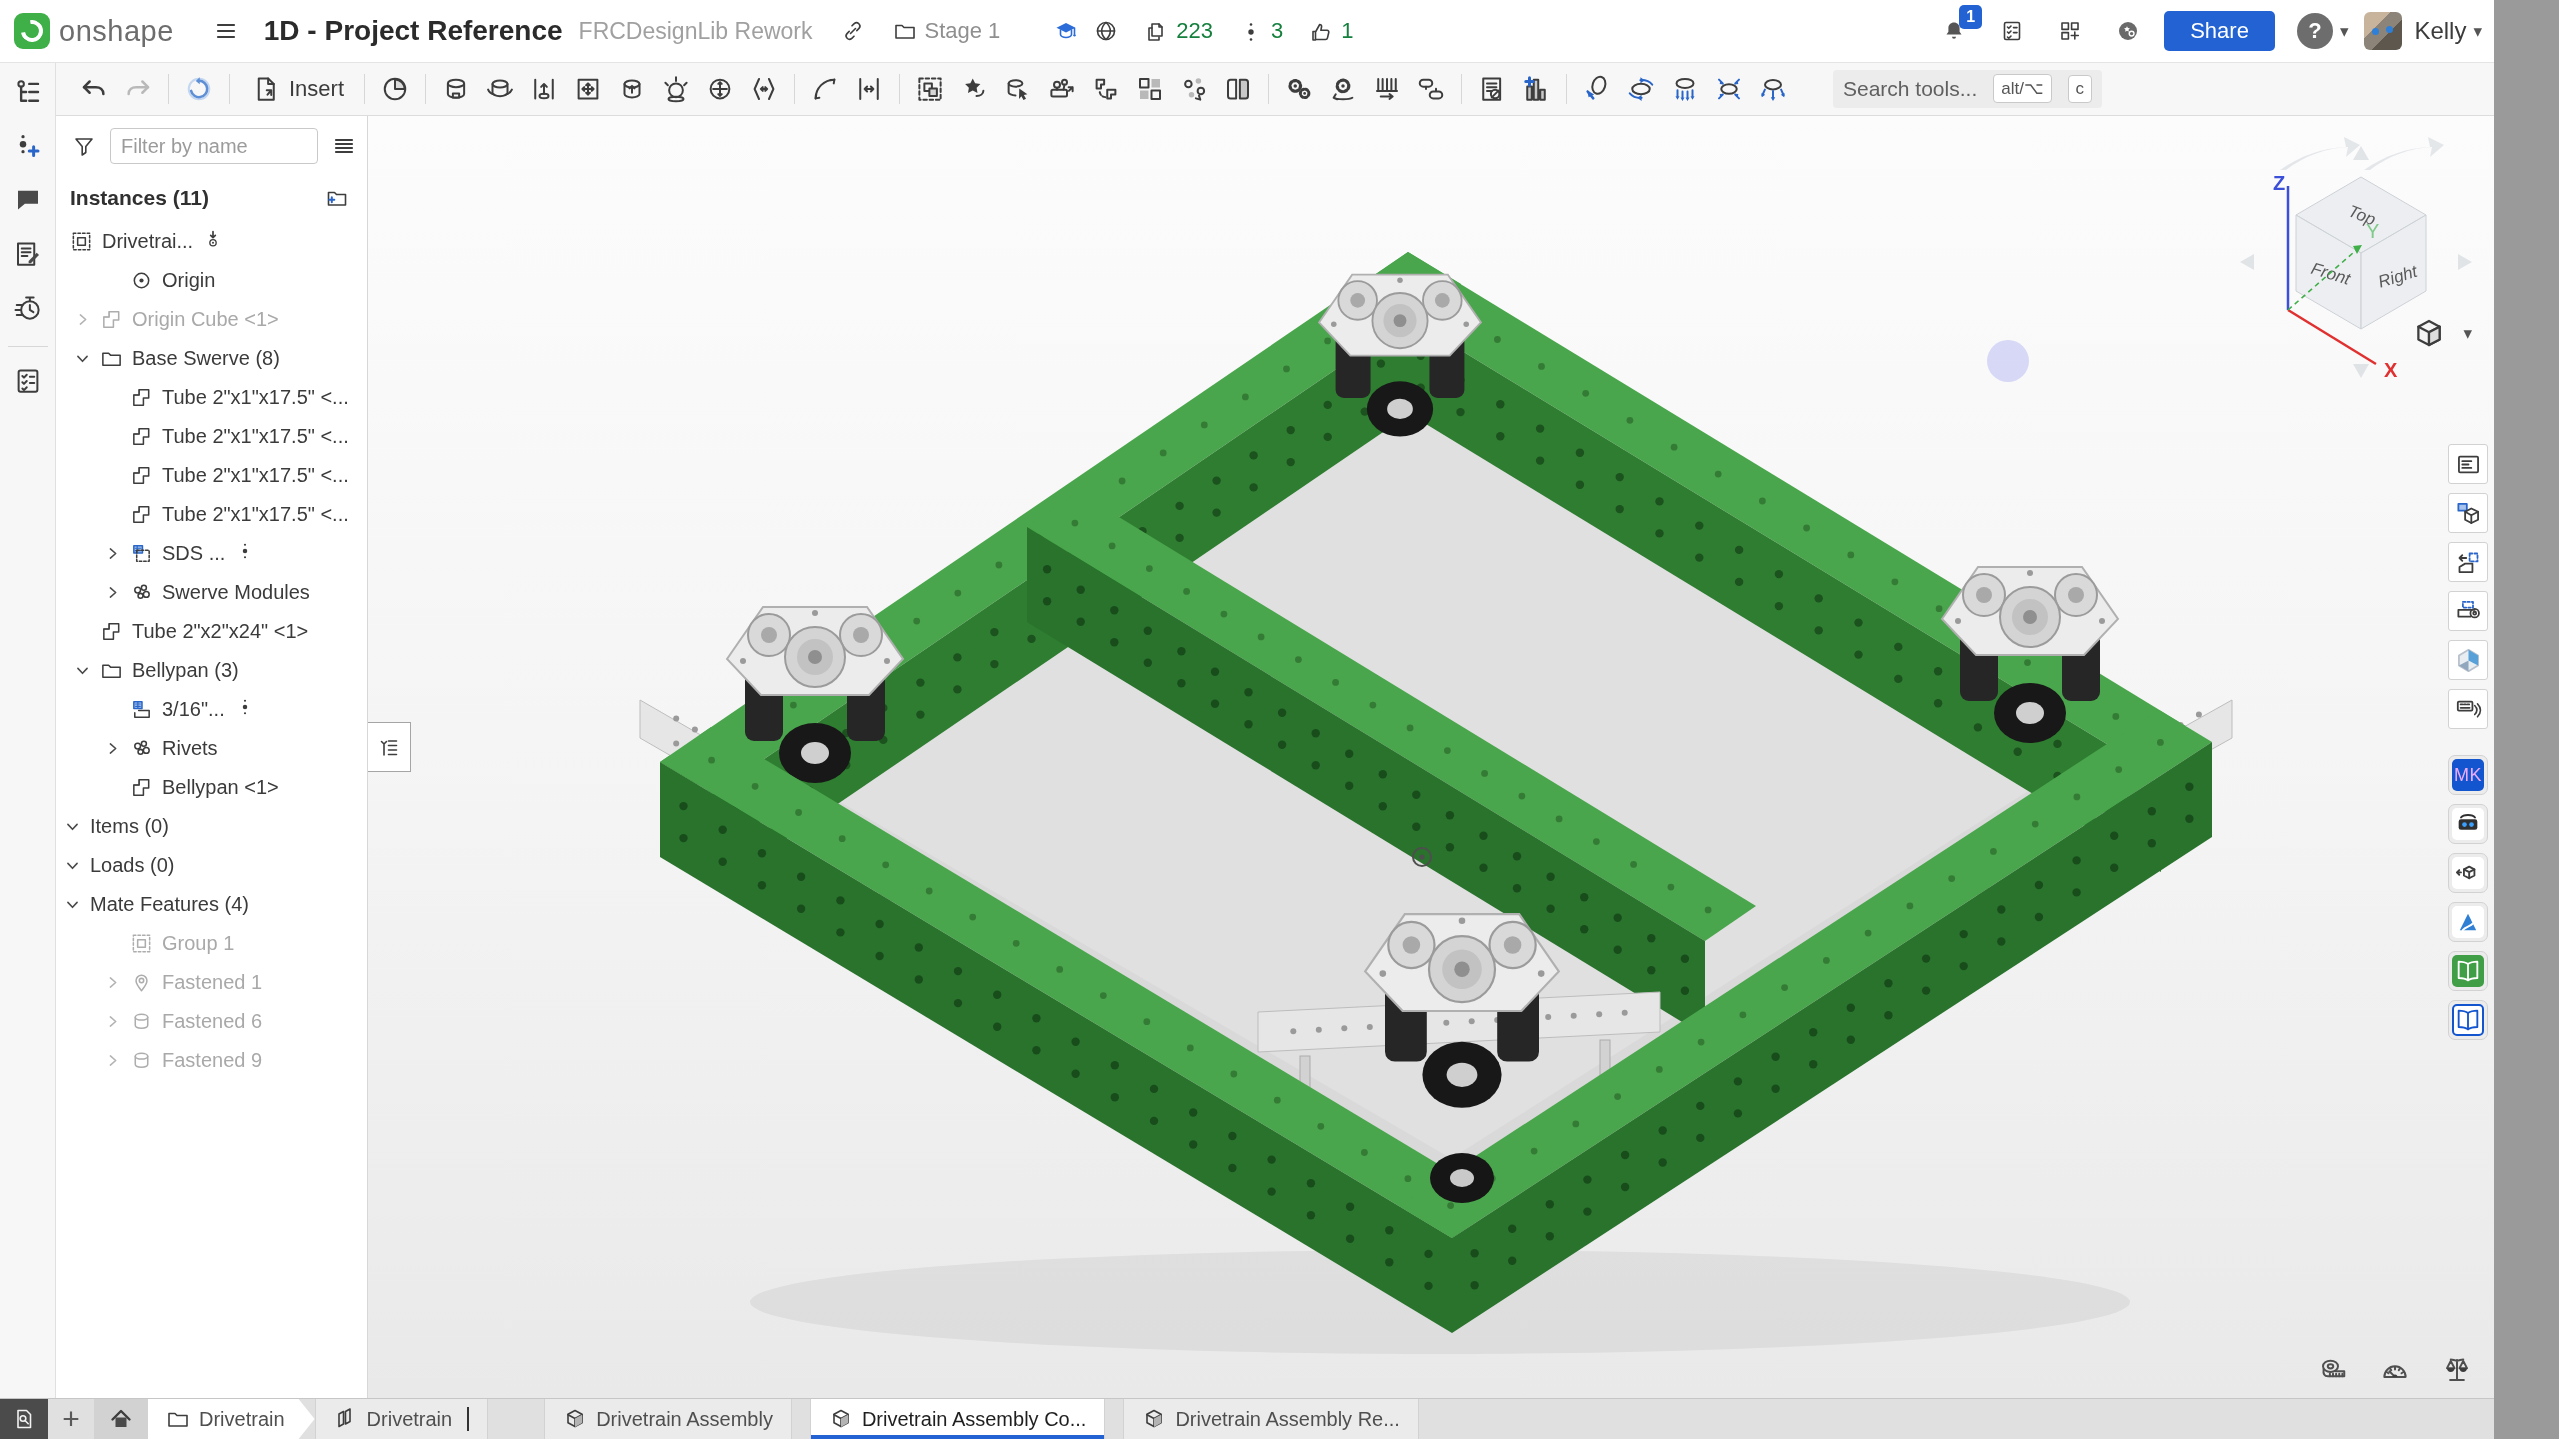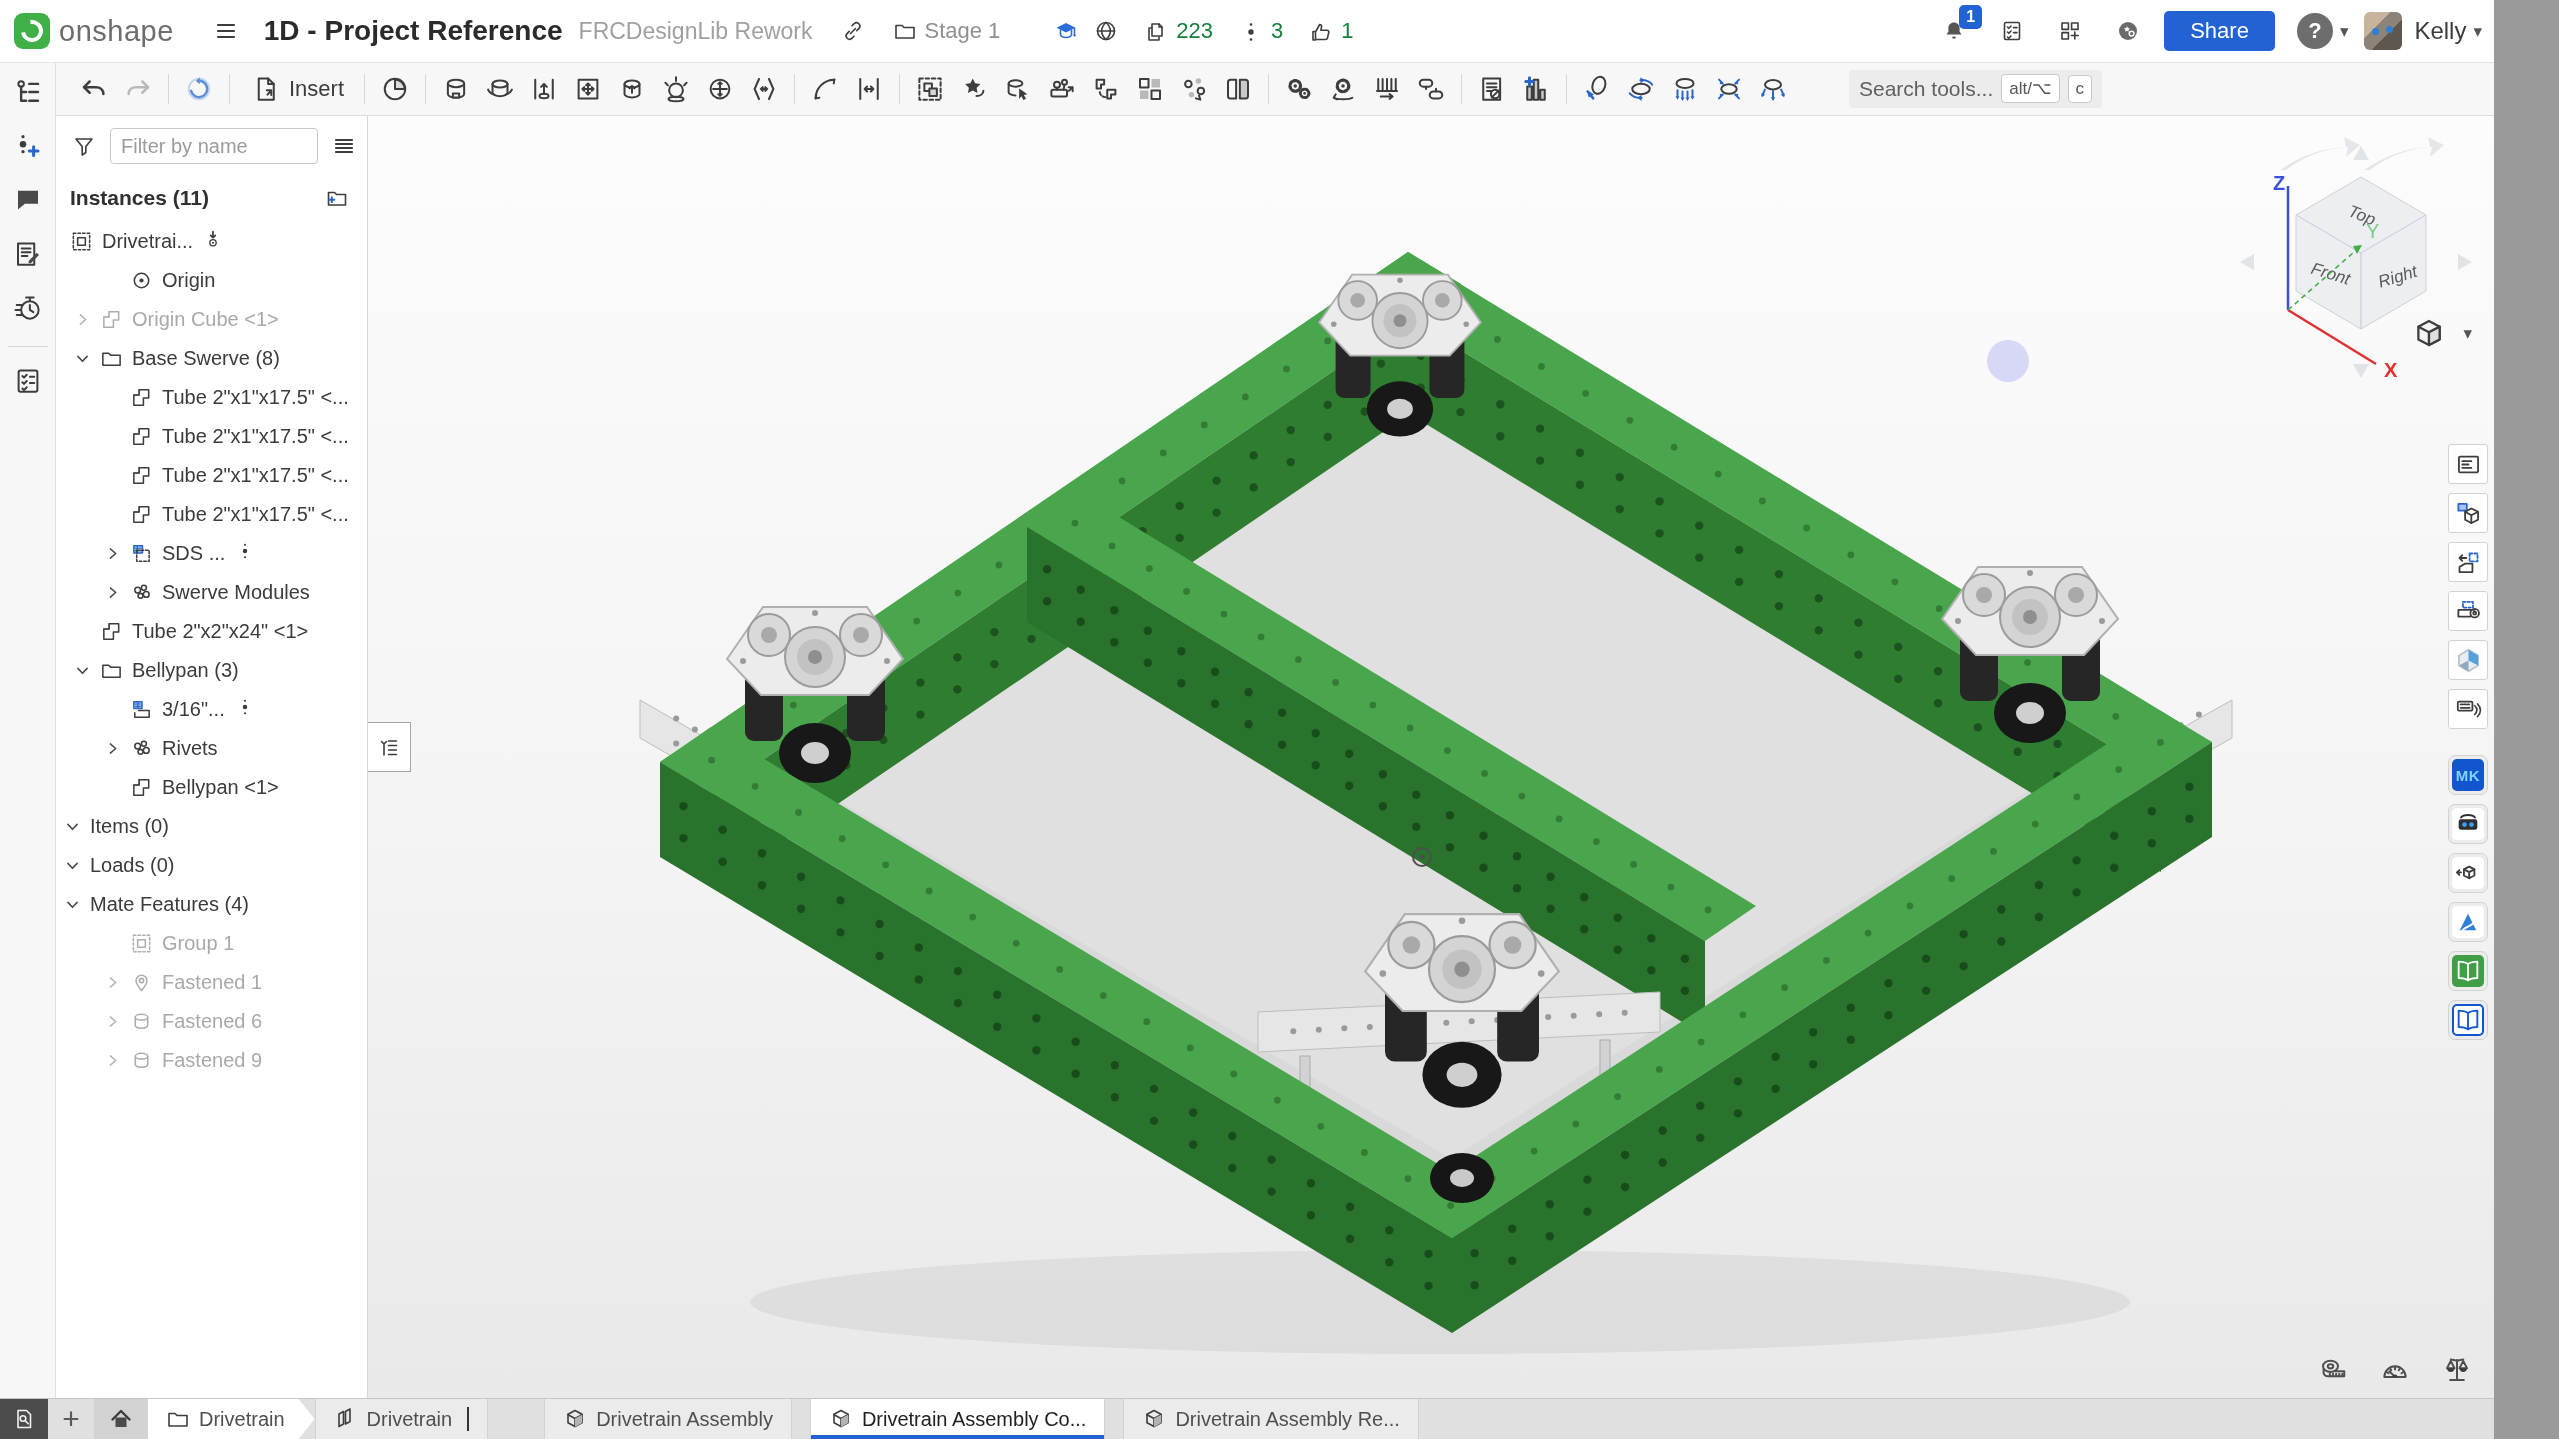--- a/index.html
+++ b/index.html
@@ -35,21 +35,21 @@
   .hgap{margin-left:22px;}
   
   #toolbar{position:absolute;left:56px;top:62px;right:0;height:54px;background:#f7f7f7;border-bottom:1px solid #dcdcdc;
            display:flex;align-items:center;padding-left:16px;z-index:25;box-sizing:border-box;}
   .tbtn{width:44px;height:44px;border:none;background:none;border-radius:4px;display:flex;align-items:center;
         justify-content:center;cursor:pointer;flex:none;}
   .tbtn .ic{width:30px;height:30px;}
   #insert-btn{width:auto;padding:0 12px;gap:9px;font-size:22px;color:#3c3c3c;font-family:inherit;}
   .sep{width:1px;height:30px;background:#d7d7d7;margin:0 8px;flex:none;}
   #search-pill{margin-left:auto;margin-right:392px;background:#ececec;border-radius:4px;height:38px;display:flex;
-               align-items:center;padding:0 10px;gap:8px;cursor:pointer;}
+               align-items:center;padding:0 10px;gap:16px;cursor:pointer;}
   #search-pill span.lbl{font-size:21px;color:#606060;}
   .keycap{background:#fff;border:1px solid #c9c9c9;border-radius:4px;font-size:17px;color:#555;padding:3px 7px;}
   
   #leftstrip{position:absolute;left:0;top:62px;bottom:40px;width:56px;background:#f7f7f7;border-right:1px solid #e0e0e0;
              display:flex;flex-direction:column;align-items:center;padding-top:8px;z-index:26;box-sizing:border-box;}
   #leftstrip .tbtn{margin-bottom:10px;}
   #strip-div{width:40px;height:1px;background:#d7d7d7;margin:6px 0 12px;}
   
   #sidebar{position:absolute;left:56px;top:116px;width:312px;bottom:40px;background:#fff;border-right:1px solid #d7d7d7;
            z-index:20;box-sizing:border-box;}
@@ -77,21 +77,21 @@
   #view-settings{position:absolute;top:200px;right:22px;display:flex;align-items:center;gap:10px;cursor:pointer;}
   #view-settings .ic{width:34px;height:34px;}
   .rail{position:absolute;right:6px;display:flex;flex-direction:column;gap:9px;z-index:15;}
   .railbtn{width:40px;height:40px;background:#fff;border:1px solid #d2d2d2;border-radius:3px;display:flex;
            align-items:center;justify-content:center;cursor:pointer;padding:0;}
   .railbtn .ic{width:27px;height:27px;}
   .tilebtn{width:40px;height:40px;background:#ececec;border:1px solid #d2d2d2;border-radius:7px;display:flex;
            align-items:center;justify-content:center;cursor:pointer;padding:0;}
   .tile-inner{width:32px;height:32px;border-radius:5px;display:flex;align-items:center;justify-content:center;overflow:hidden;}
   .tile-inner .ic{width:28px;height:28px;}
-  .tile-mk{background:#1255cf;color:#7dd3fc;font-weight:bold;font-size:15px;border:2px solid #followed;letter-spacing:.5px;}
+  .tile-mk{background:#1255cf;color:#f0abfc;font-weight:normal;font-size:18px;border:2px solid #followed;letter-spacing:.5px;}
   #measures{position:absolute;right:16px;bottom:8px;display:flex;gap:20px;}
   #measures .ic{width:30px;height:30px;stroke:#4f4f4f;}
   
   #tabbar{position:absolute;left:0;right:0;bottom:0;height:40px;background:#e0e0e0;border-top:1px solid #c6c6c6;
           display:flex;align-items:stretch;z-index:30;}
   #tab-search{width:48px;background:#4b4b4b;display:flex;align-items:center;justify-content:center;border:none;cursor:pointer;}
   #tab-plus{width:46px;background:none;border:none;font-size:30px;color:#5a5a5a;cursor:pointer;line-height:1;}
   #tab-home{width:54px;background:#d2d2d2;border:none;display:flex;align-items:center;justify-content:center;cursor:pointer;}
   .tab{display:flex;align-items:center;gap:9px;font-size:20px;color:#4f4f4f;padding:0 18px;background:#ebebeb;
        border-left:1px solid #d2d2d2;border-right:1px solid #d2d2d2;cursor:pointer;white-space:nowrap;}

